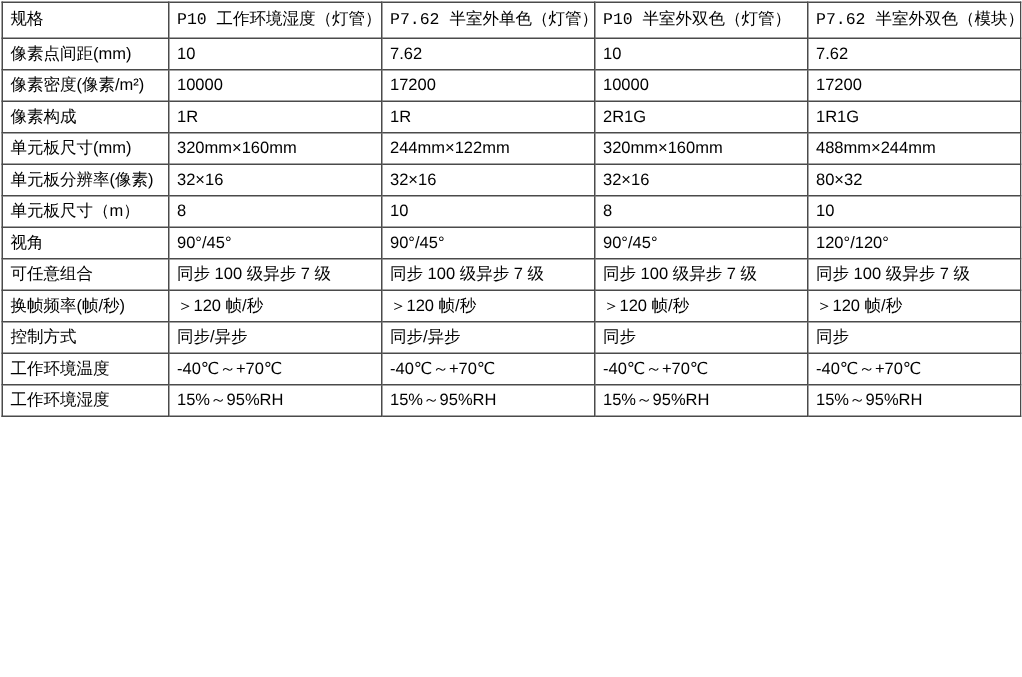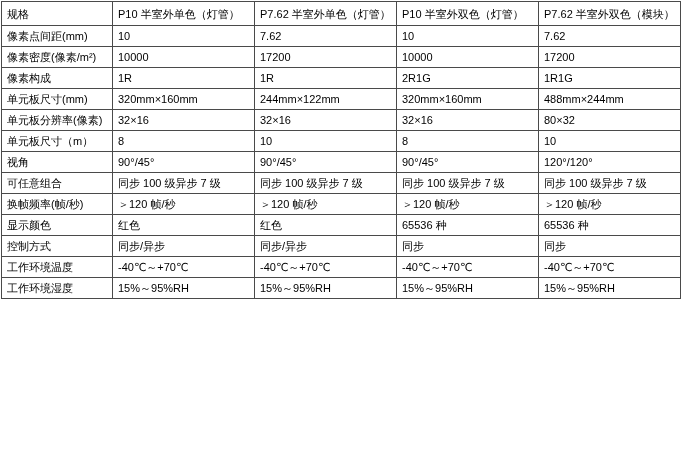--- a/index.html
+++ b/index.html
@@ -33,40 +33,41 @@
     line-height: 14px;
     vertical-align: middle;
     height: 21px;
     box-sizing: border-box;
     white-space: nowrap;
     overflow: hidden;
   }
   #spec-table tr.header-row td {
     font-size: 11px;
     height: 24px;
+    font-family: Liberation Mono, monospace;
   }
   .label-cell {
     font-size: 11px;
   }
 </style>
 </head>
 <body>
 
 <table id="spec-table">
   <colgroup>
     <col class="c0">
       <col class="c1">
       <col class="c2">
       <col class="c3">
       <col class="c4">
   </colgroup>
   <tbody>
     <tr class="header-row">
       <td class="label-cell">规格</td>
-      <td>P10 半室外单色（灯管）</td>
+      <td>P10 工作环境湿度（灯管）</td>
       <td>P7.62 半室外单色（灯管）</td>
       <td>P10 半室外双色（灯管）</td>
       <td>P7.62 半室外双色（模块）</td>
     </tr>
 
     <tr>
       <td class="label-cell">像素点间距(mm)</td>
       <td>10</td>
       <td>7.62</td>
       <td>10</td>
@@ -122,27 +123,20 @@
       <td>同步 100 级异步 7 级</td>
     </tr>
     <tr>
       <td class="label-cell">换帧频率(帧/秒)</td>
       <td>＞120 帧/秒</td>
       <td>＞120 帧/秒</td>
       <td>＞120 帧/秒</td>
       <td>＞120 帧/秒</td>
     </tr>
     <tr>
-      <td class="label-cell">显示颜色</td>
-      <td>红色</td>
-      <td>红色</td>
-      <td>65536 种</td>
-      <td>65536 种</td>
-    </tr>
-    <tr>
       <td class="label-cell">控制方式</td>
       <td>同步/异步</td>
       <td>同步/异步</td>
       <td>同步</td>
       <td>同步</td>
     </tr>
     <tr>
       <td class="label-cell">工作环境温度</td>
       <td>-40℃～+70℃</td>
       <td>-40℃～+70℃</td>

